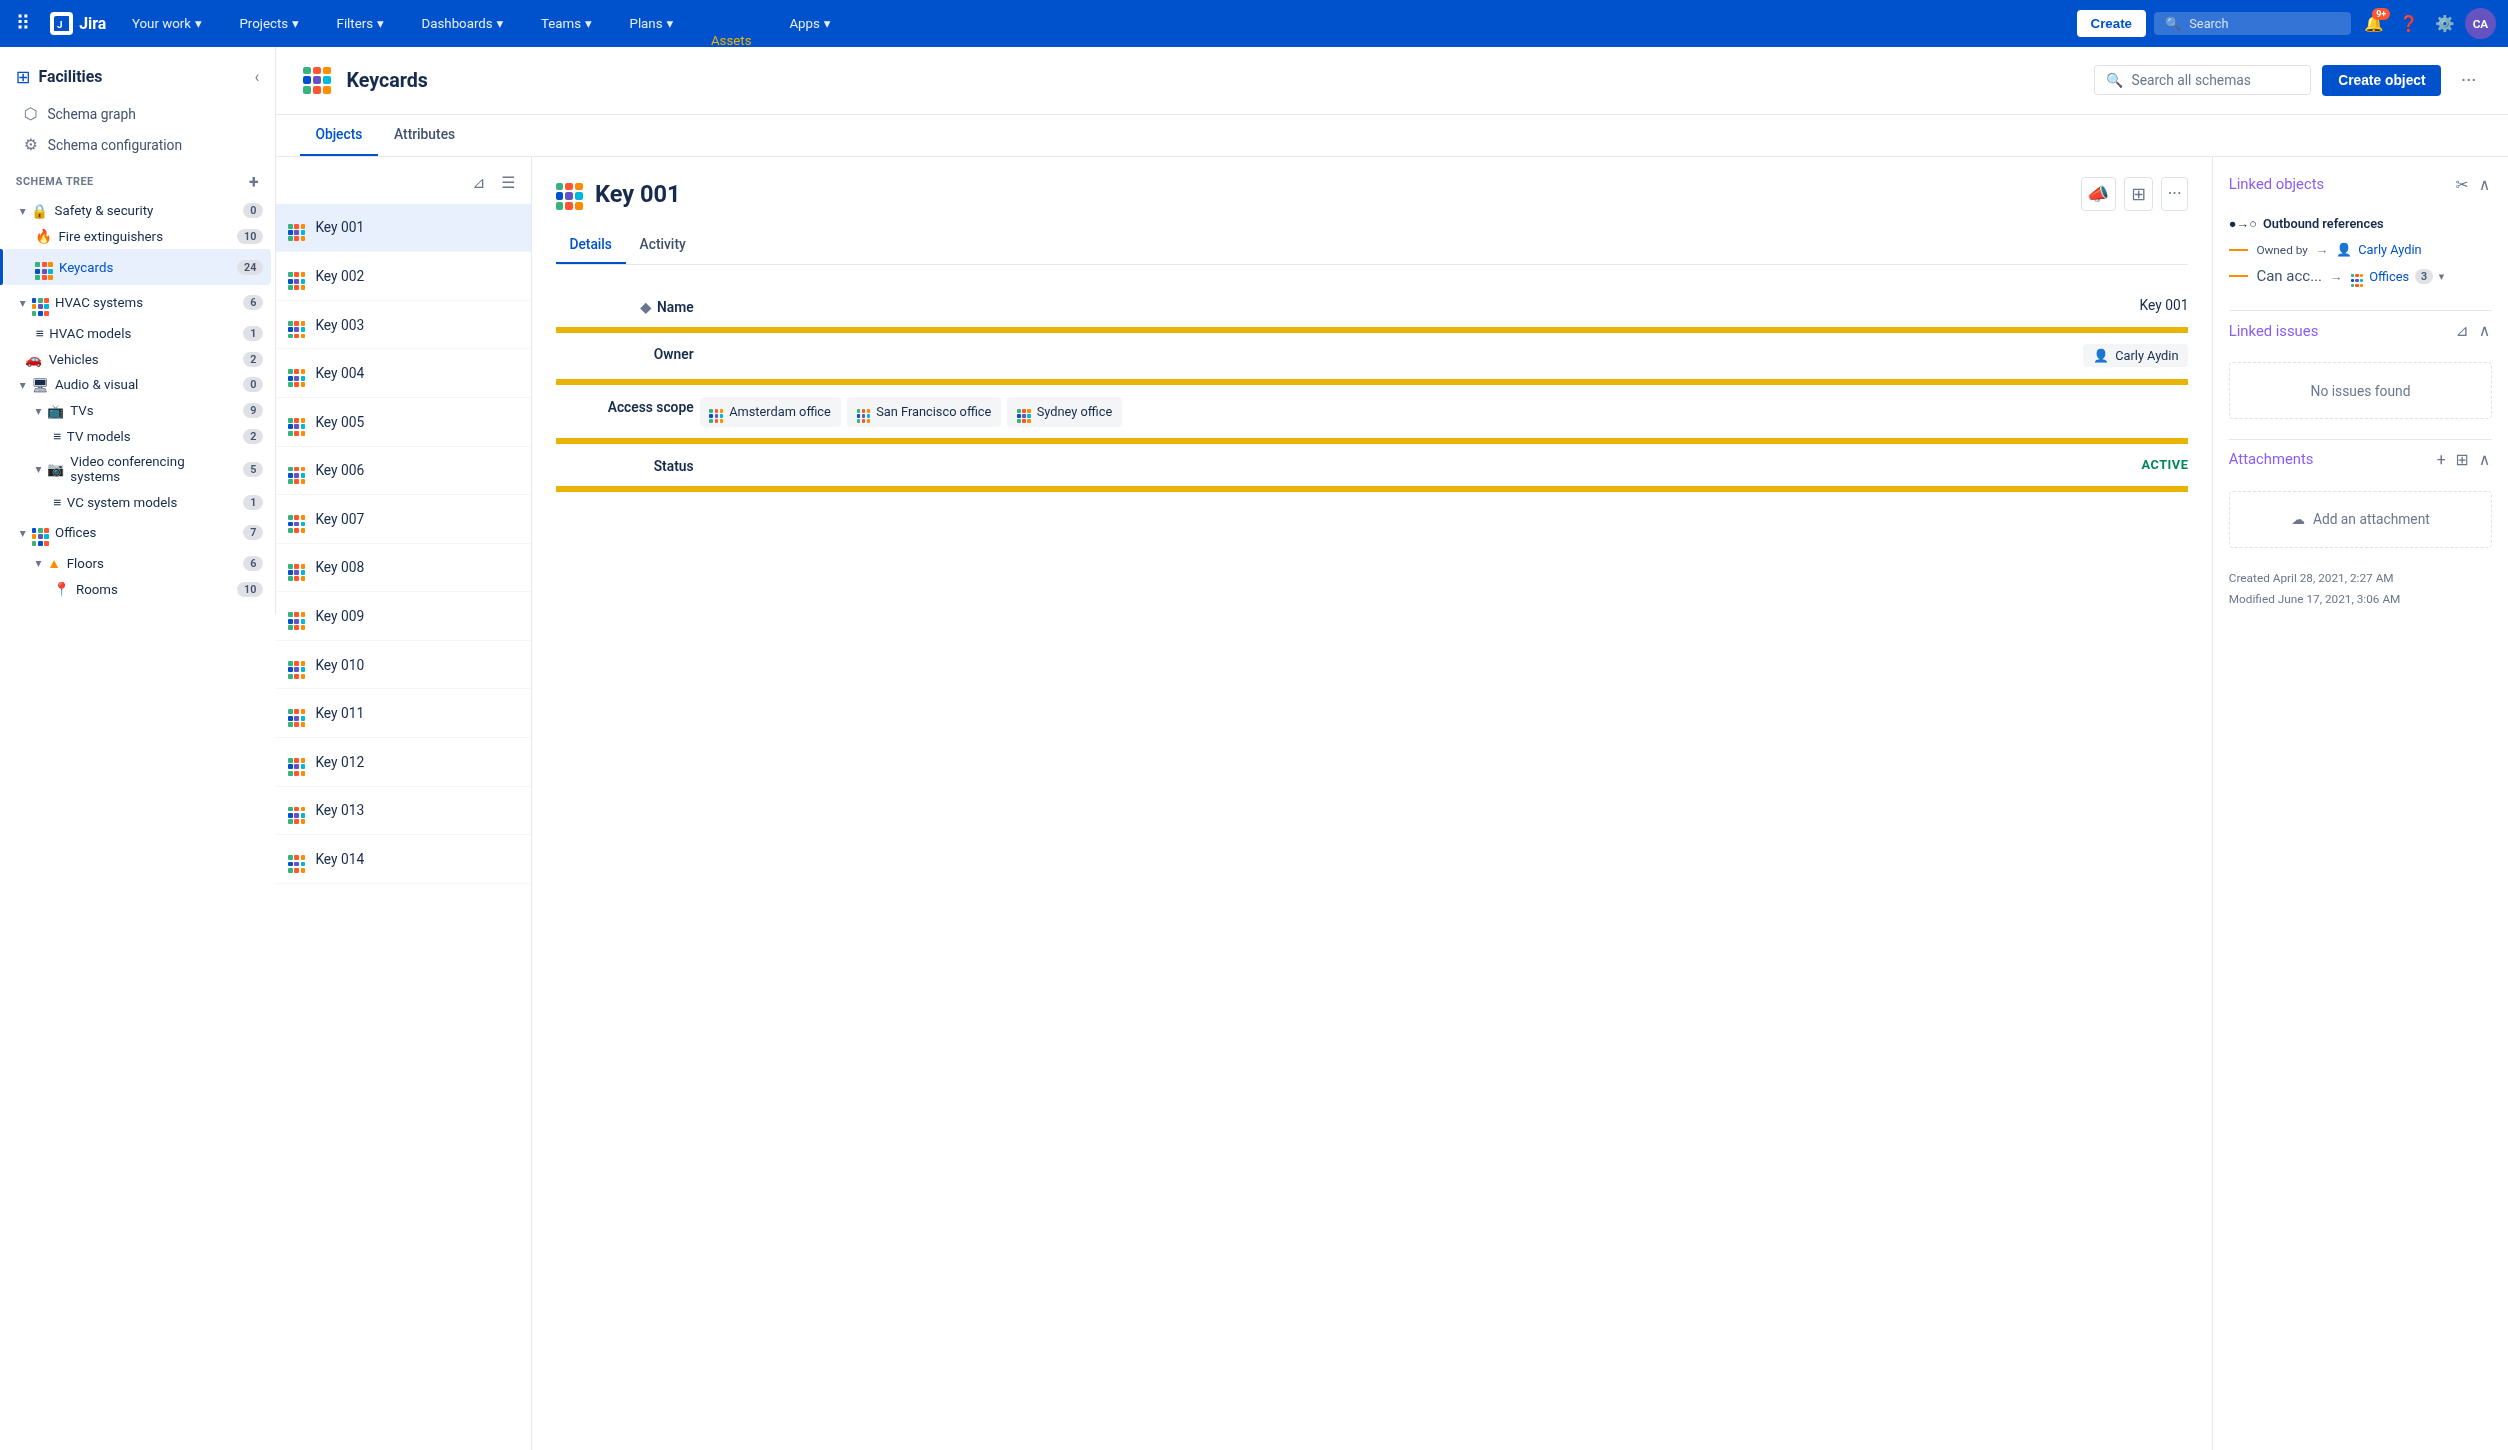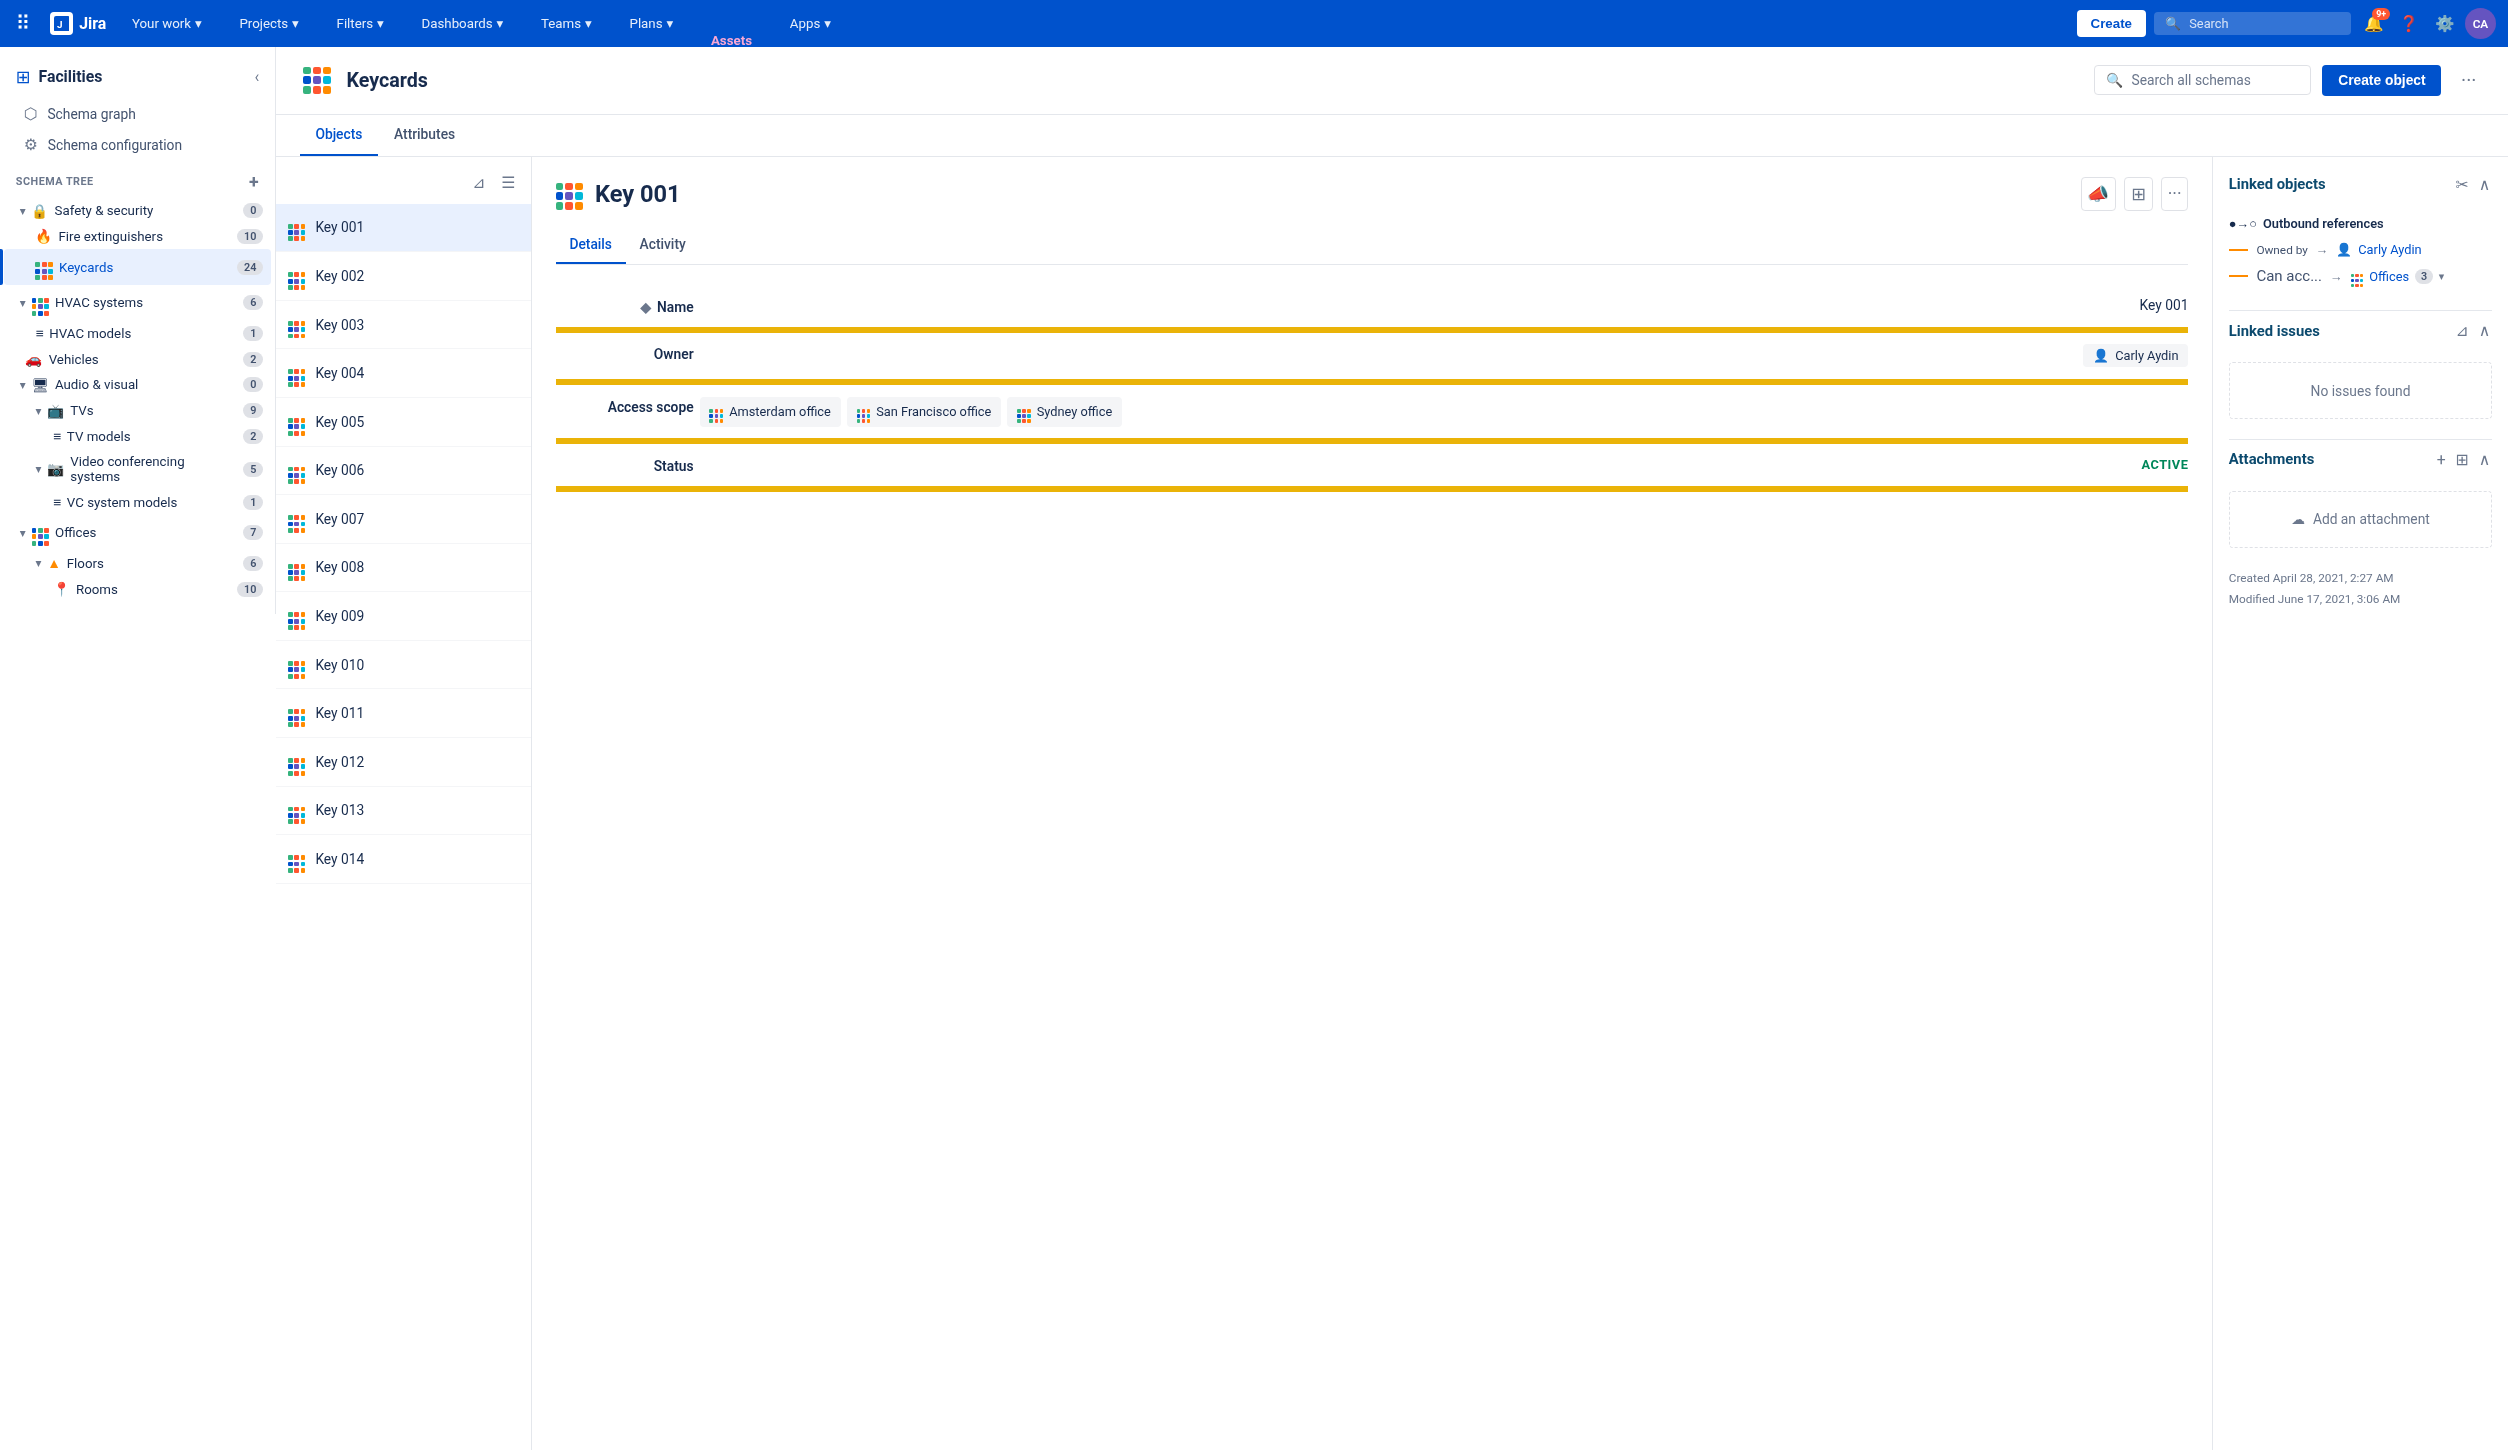--- a/index.html
+++ b/index.html
@@ -12,21 +12,21 @@
     }
     .top-nav-grid { color: #fff; font-size: 19.7px; cursor: pointer; padding: 3.9px; }
     .top-nav-logo { display: flex; align-items: center; gap: 5.9px; color: #fff; font-weight: 700; font-size: 15.8px; padding: 0 7.9px; }
     .top-nav-logo .logo-icon { width: 23.6px; height: 23.6px; background: #fff; border-radius: 3.9px; display: flex; align-items: center; justify-content: center; }
     .top-nav-logo .logo-icon svg { width: 15.8px; height: 15.8px; }
     .nav-items { display: flex; align-items: center; gap: 18px; }
     .nav-item {
       color: rgba(255,255,255,0.9); padding: 5.9px 9.9px; border-radius: 3.9px;
       cursor: pointer; font-size: 13.3px; display: flex; align-items: center; gap: 3.9px;
     }
-    .nav-item.active { color: #f9a8d4; font-weight: 700; border-bottom: 2px solid #fff; border-radius: 0; margin-top: 36px; }
+    .nav-item.active { color: #eab308; font-weight: 400; border-bottom: 2px solid #fff; border-radius: 0; margin-top: 36px; }
     .nav-spacer { flex: 1; }
     .nav-search {
       display: flex; align-items: center; background: rgba(255,255,255,0.2); border-radius: 3.9px;
       padding: 3.9px 11.8px; gap: 7.9px; min-width: 197px; cursor: text; color: rgba(255,255,255,0.8);
     }
     .nav-search span { font-size: 12.8px; }
     .nav-right { display: flex; align-items: center; gap: 3.9px; }
     .nav-icon-btn {
       width: 31.5px; height: 31.5px; border-radius: 50%; display: flex; align-items: center; justify-content: center;
       cursor: pointer; color: #fff; font-size: 15.8px; position: relative;
@@ -175,21 +175,21 @@
     
     .right-panel {
       width: 296px; flex-shrink: 0; border-left: 1px solid #e4e7ec;
       overflow-y: auto; padding: 15.8px;
     }
     .rp-section { margin-bottom: 19.7px; }
     .rp-section-header {
       display: flex; align-items: center; justify-content: space-between;
       margin-bottom: 11.8px; padding-bottom: 7.9px;
     }
-    .rp-section-title { font-size: 14.8px; font-weight: 700; color: #0c4a6e; }
+    .rp-section-title { font-size: 14.8px; font-weight: 400; color: #8b5cf6; }
     .rp-header-actions { display: flex; align-items: center; gap: 5.9px; }
     .rp-action-btn { color: #6b778c; cursor: pointer; font-size: 15.8px; padding: 2px; }
     .outbound-label { font-size: 12.8px; font-weight: 600; color: #172b4d; margin-bottom: 7.9px; display: flex; align-items: center; gap: 5.9px; }
     .ref-row { display: flex; align-items: center; gap: 7.9px; padding: 3.9px 0; font-size: 12.8px; color: #42526e; }
     .ref-line { width: 19.7px; height: 2px; background: #ff8b00; display: inline-block; vertical-align: middle; }
     .ref-target { display: flex; align-items: center; gap: 5.9px; color: #0052cc; cursor: pointer; }
     .issues-empty {
       border: 1px dashed #dfe1e6; border-radius: 3.9px; padding: 19.7px;
       text-align: center; color: #6b778c; font-size: 13.8px;
     }

